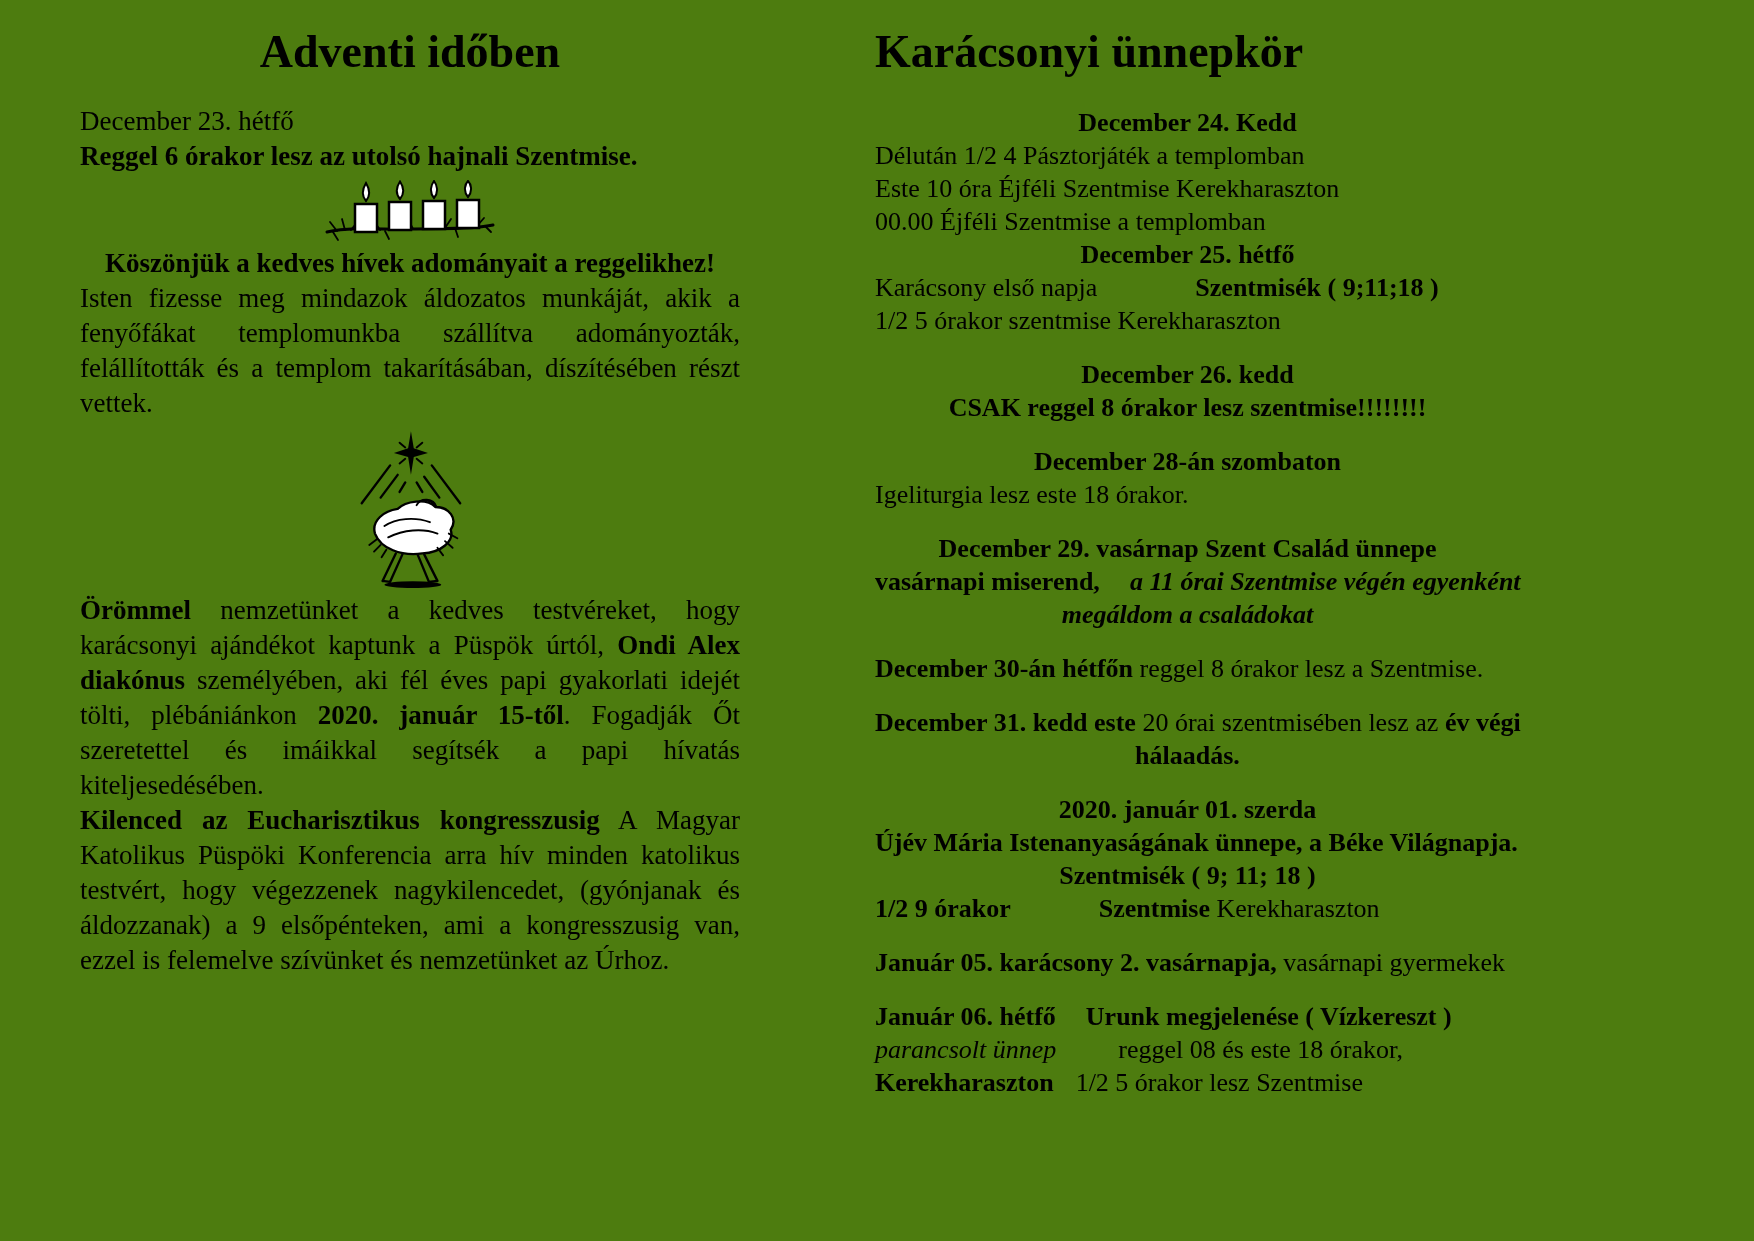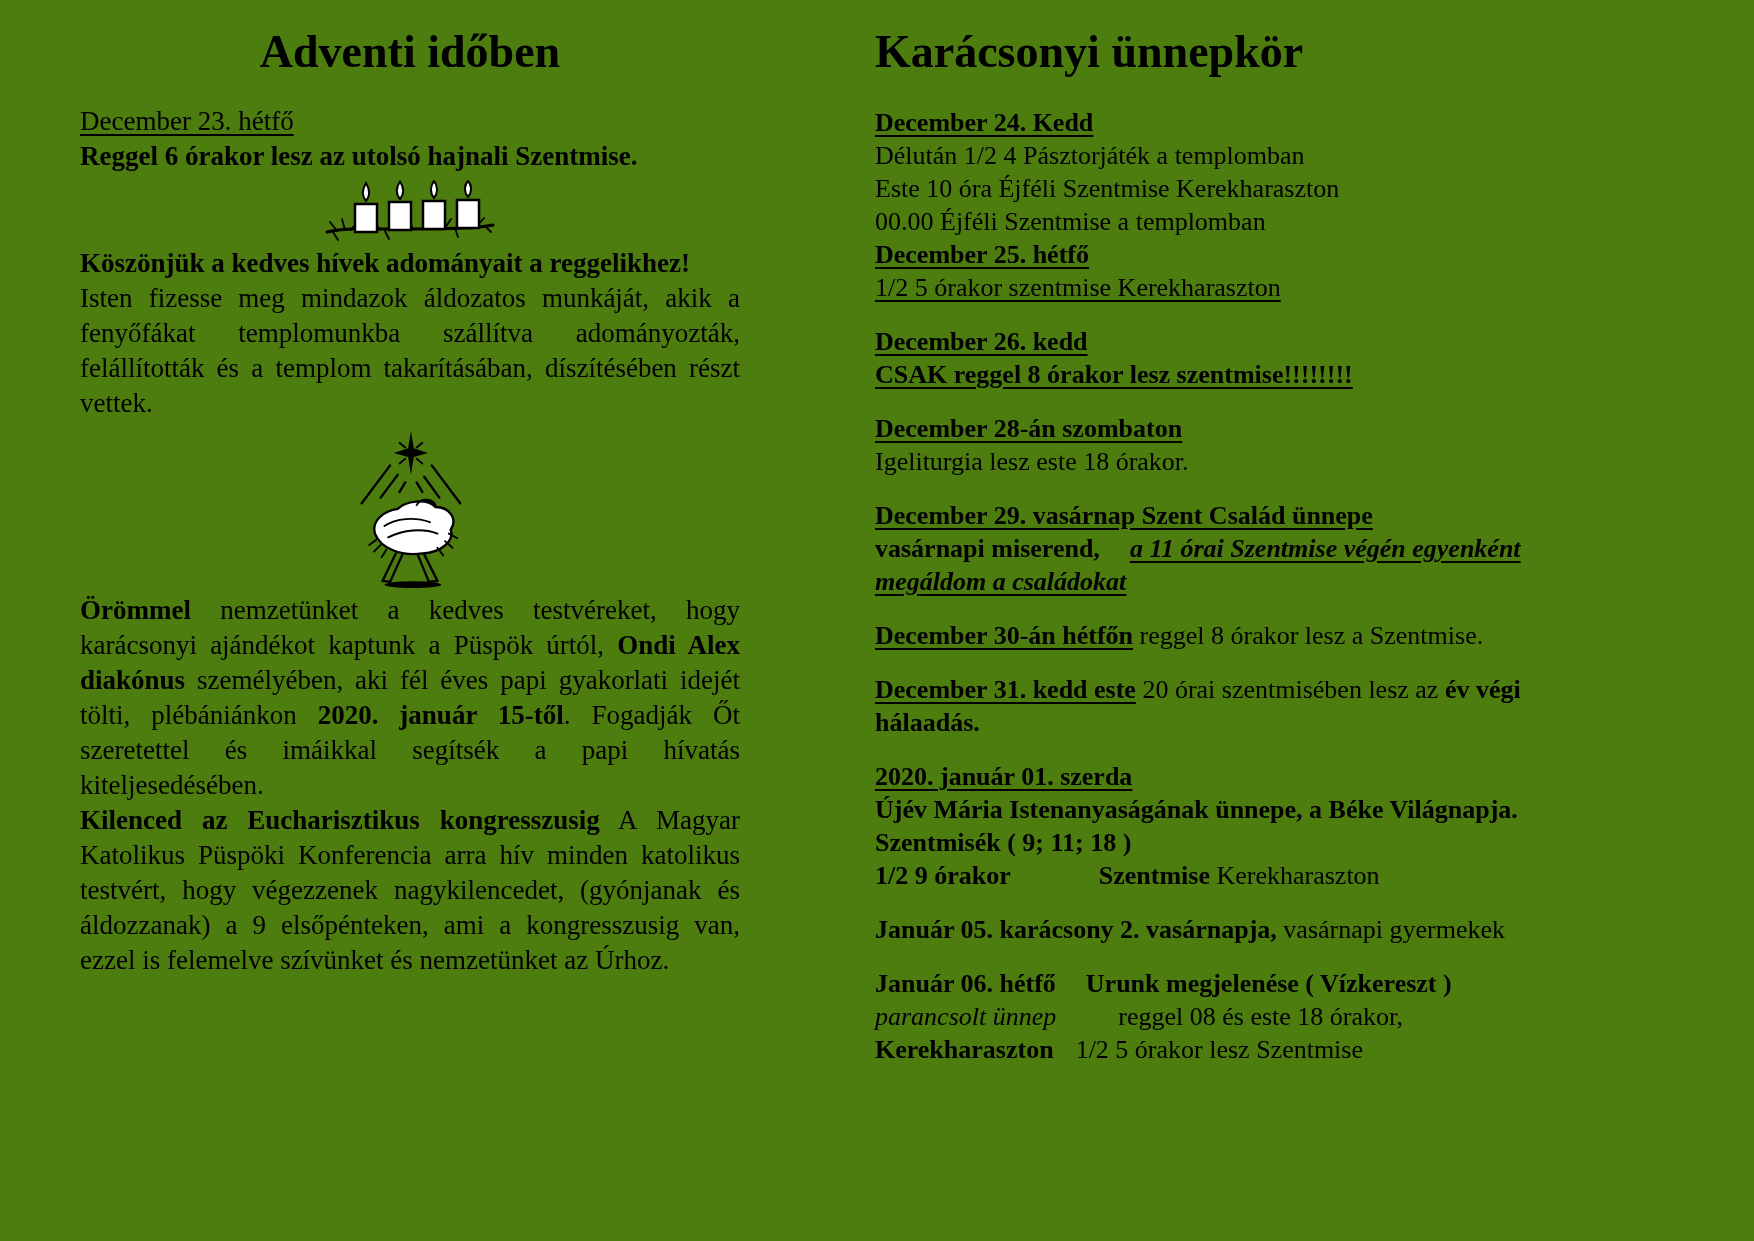--- a/index.html
+++ b/index.html
@@ -12,23 +12,23 @@
     overflow:hidden;
   }
   .col{position:absolute;top:26px;}
   .col-left{left:80px;width:660px;}
   .col-right{left:875px;width:625px;}
 
   h1{font-size:46px;line-height:52px;font-weight:bold;margin:0;}
   .col-left h1{text-align:center;margin-bottom:26px;}
   .col-right h1{text-align:left;margin-bottom:28px;}
 
-  .b{font-weight:bold;}
+  .b{font-weight:bold;text-align:center;}
   .i{font-style:italic;}
-  .u{text-decoration:underline;text-decoration-thickness:2.2px;text-underline-offset:4px;}
+  .u{text-decoration-thickness:2.2px;text-underline-offset:4px;}
 
   
   .col-left p{margin:0;font-size:27px;line-height:35px;}
   .date-line{font-size:28px;margin-bottom:4px;}
   .subhead{font-size:29px;font-weight:bold;}
   .just{text-align:justify;text-justify:inter-word;}
   .mt-sm{margin-top:14px;}
   .mt-md{margin-top:28px;}
   .mt-lg{margin-top:36px;}
   .img-wrap{text-align:center;margin:6px 0 4px 0;}
@@ -117,20 +117,21 @@
 
   <div class="col col-right">
     <h1>Karácsonyi ünnepkör</h1>
 
     <div class="sect">
       <p class="b u">December 24. Kedd</p>
       <p>Délután 1/2 4 Pásztorjáték a templomban</p>
       <p>Este 10 óra Éjféli Szentmise Kerekharaszton</p>
       <p>00.00 Éjféli Szentmise a templomban</p>
       <p class="b u">December 25. hétfő</p>
+      <p><span>Karácsony első napja</span><span class="b ml-xl">Szentmisék ( 9;11;18 )</span></p>
       <p class="u">1/2 5 órakor szentmise Kerekharaszton</p>
     </div>
 
     <div class="sect">
       <p class="b u">December 26. kedd</p>
       <p class="b u">CSAK reggel 8 órakor lesz szentmise!!!!!!!!</p>
     </div>
 
     <div class="sect">
       <p class="b u">December 28-án szombaton</p>

